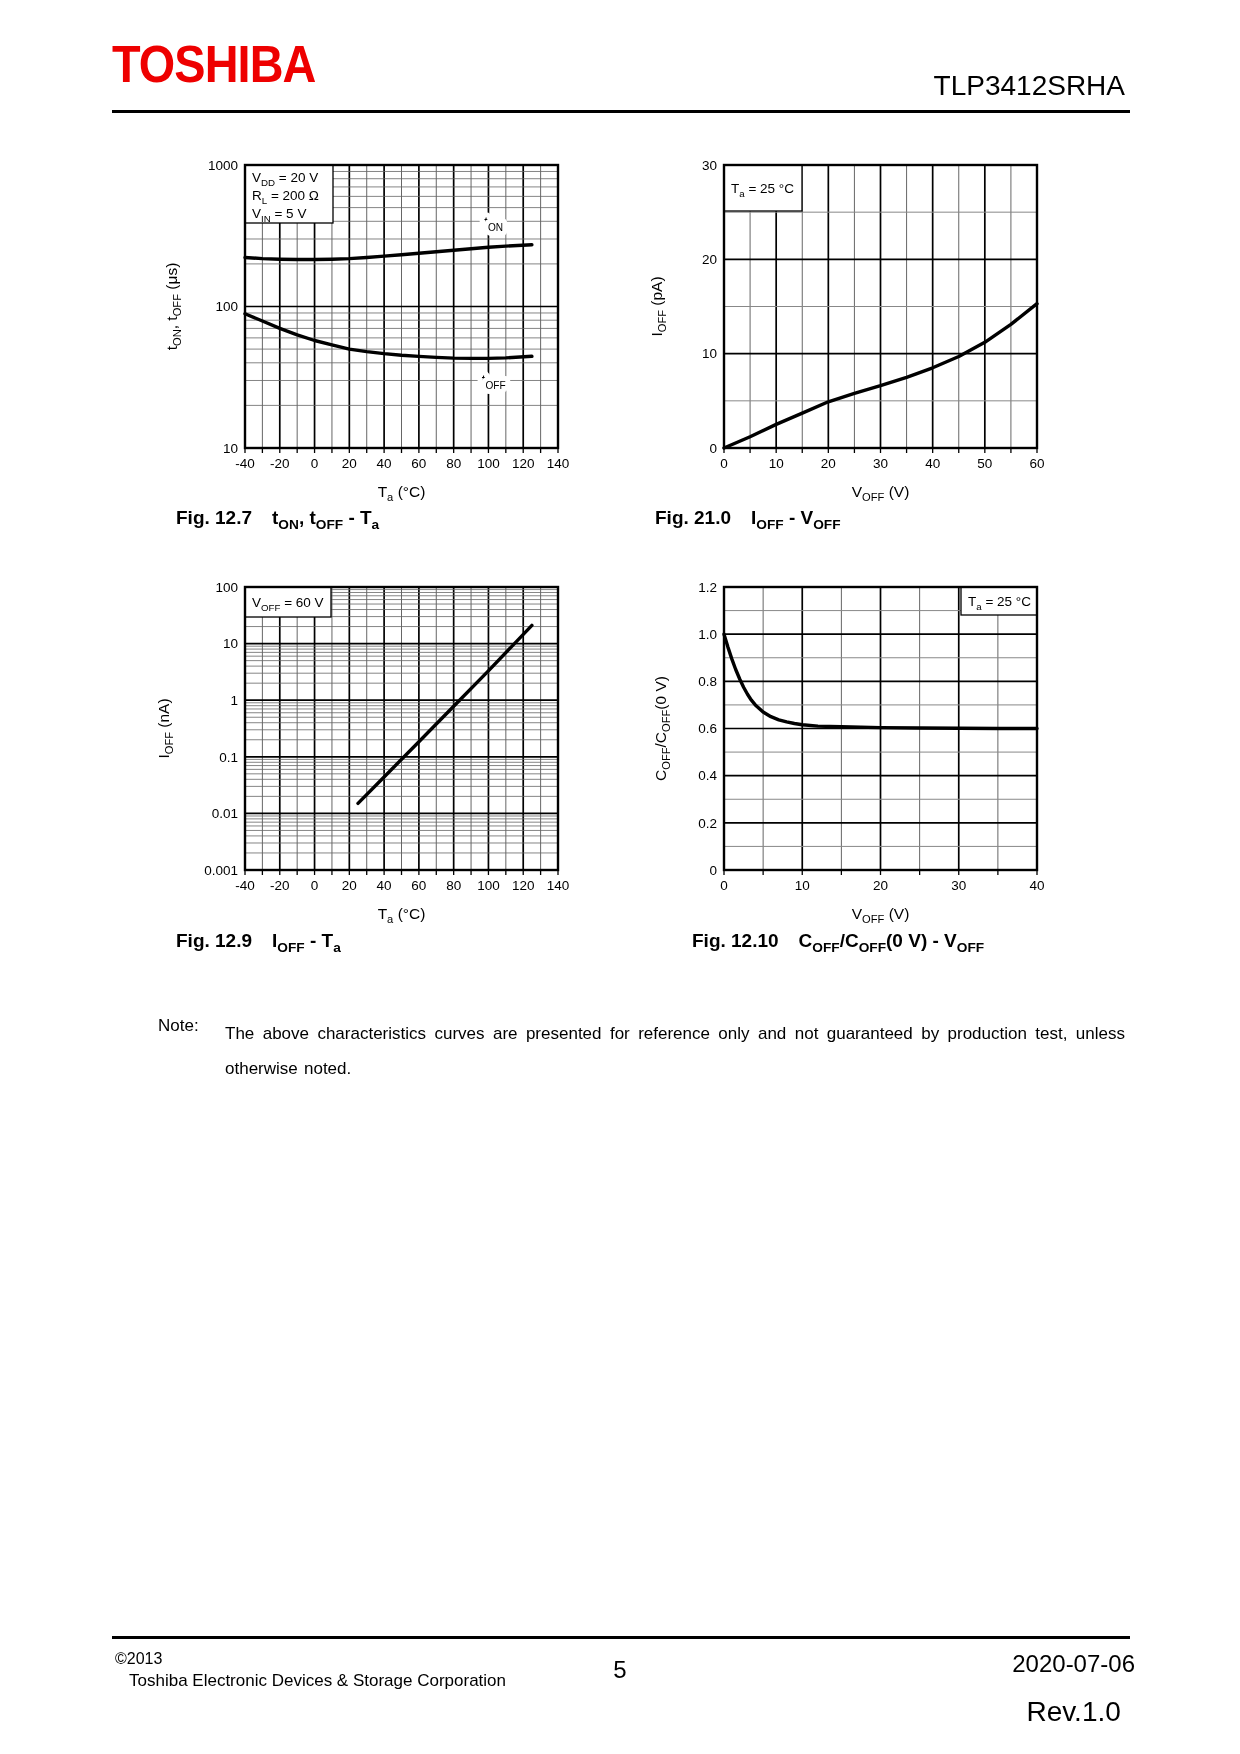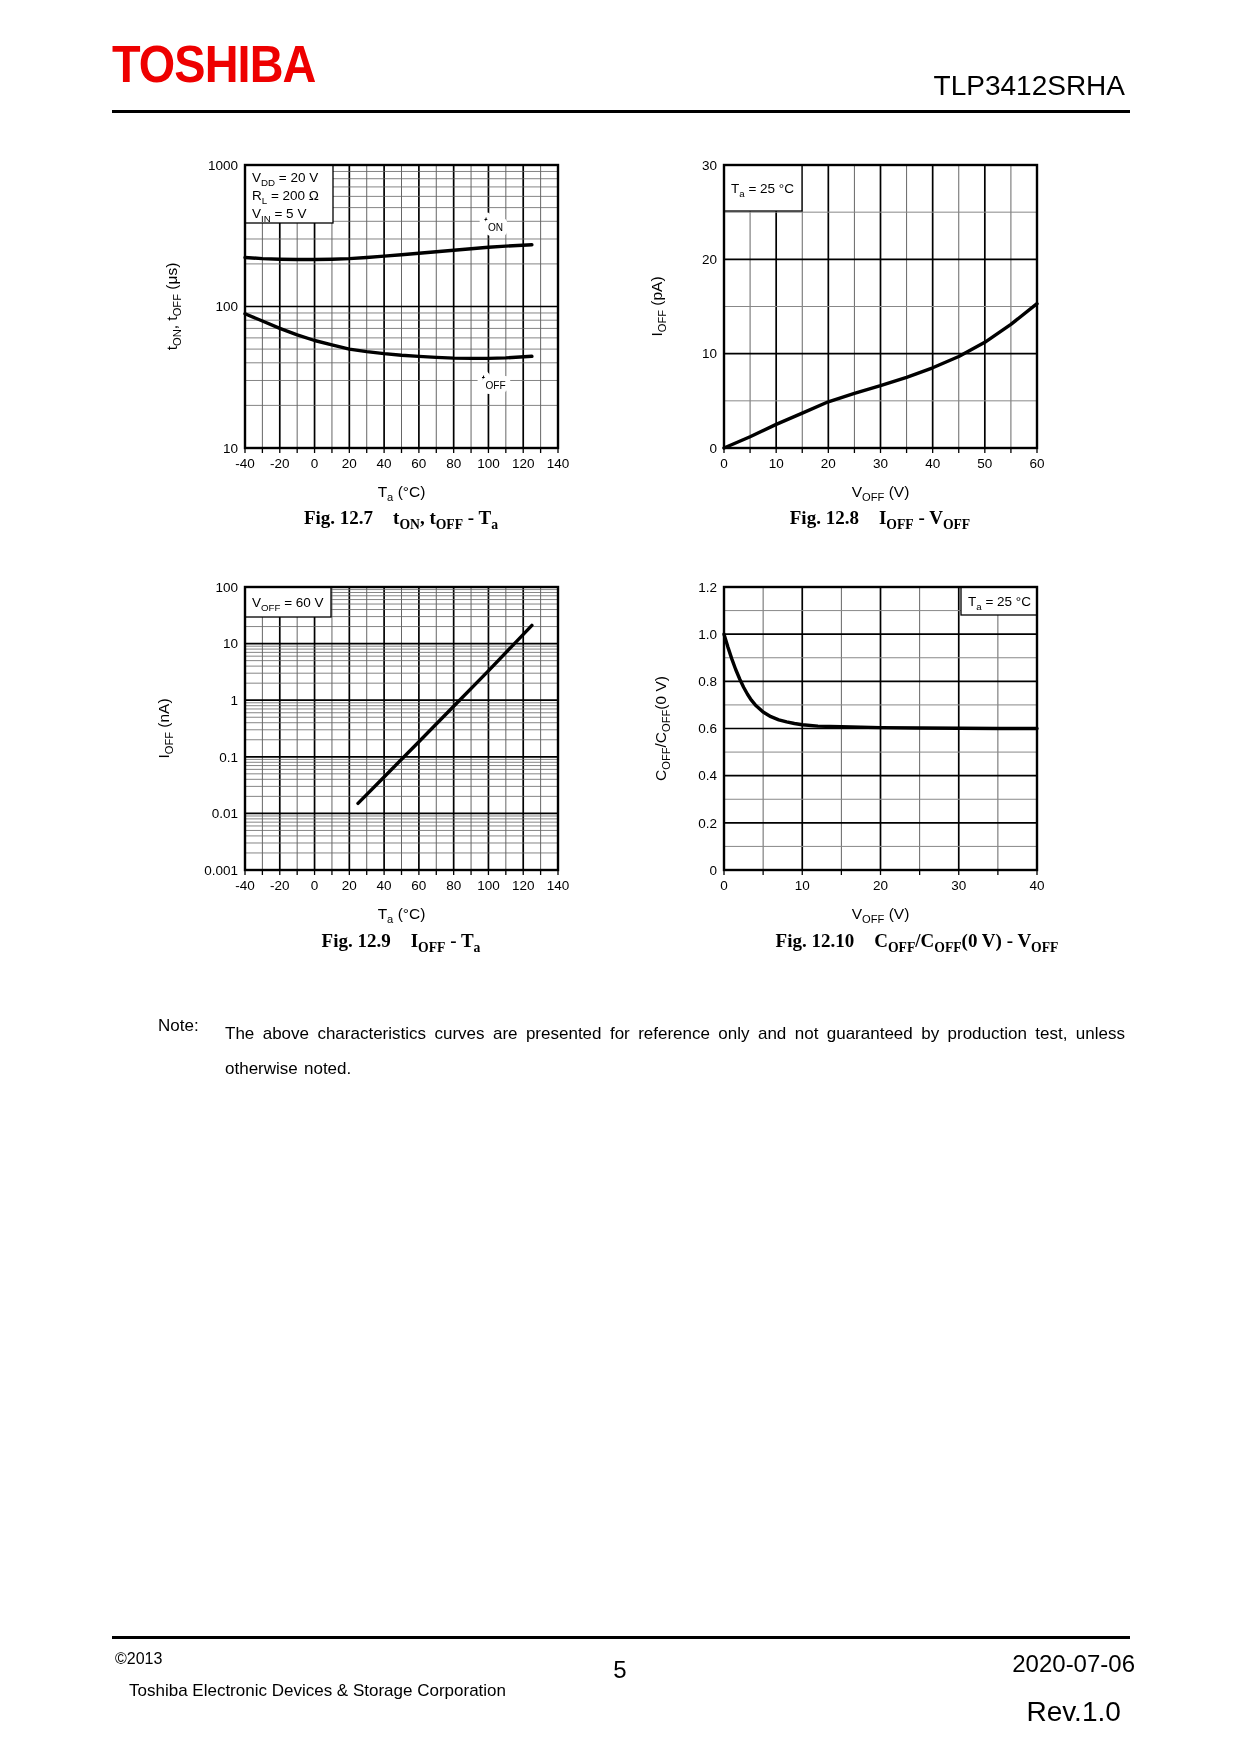--- a/index.html
+++ b/index.html
@@ -7,30 +7,30 @@
     width:1240px;height:1754px;position:relative;background:#ffffff;
     font-family:"Liberation Sans",sans-serif;color:#000;overflow:hidden;
   }
   .abs{position:absolute;}
   .logo{
     left:112px;top:34px;font-size:52px;font-weight:bold;letter-spacing:-1px;
     transform:scaleX(0.9);transform-origin:left top;white-space:nowrap;
   }
   .part{right:115px;top:70px;font-size:28px;}
   .hrule{left:112px;width:1018px;height:3px;background:#000;}
-  .cap{width:450px;text-align:center;font-size:19px;font-weight:bold;white-space:nowrap;font-family:Liberation Serif, serif;}
+  .cap{width:450px;text-align:left;font-size:19px;font-weight:bold;white-space:nowrap;}
   .cap .capfig{margin-right:20px;}
   sub{font-size:72%;line-height:0;}
   .note-label{left:158px;top:1016px;font-size:17px;}
   .note-text{
     left:225px;top:1016px;width:900px;font-size:17px;line-height:35px;
     text-align:justify;word-spacing:1.5px;
   }
   .footer-left{left:115px;top:1650px;font-size:16px;}
-  .footer-company{font-size:17px;margin-top:13px;padding-left:14px;white-space:nowrap;}
+  .footer-company{font-size:17px;margin-top:3px;padding-left:14px;white-space:nowrap;}
   .footer-page{left:0;top:1656px;width:1240px;text-align:center;font-size:24px;}
   .footer-right{right:105px;top:1650px;text-align:center;}
   .footer-date{font-size:24px;}
   .footer-rev{font-size:28px;margin-top:18px;}
   svg text{font-family:"Liberation Sans",sans-serif;}
 </style>
 </head>
 <body>
 
 <div class="abs logo" style="color: rgb(238, 0, 0);">TOSHIBA</div>
@@ -329,21 +329,21 @@
     <text x="98" y="29.7" text-anchor="end" font-size="13.5" fill="#000">1.2</text>
     <text x="261.5" y="357" text-anchor="middle" fill="#000"><tspan font-size="15.5">V</tspan><tspan font-size="11.16" dy="4.1850000000000005">OFF</tspan><tspan font-size="15.5" dy="-4.1850000000000005">  (V)</tspan></text>
     <text transform="translate(47,166.5) rotate(-90)" text-anchor="middle" fill="#000"><tspan font-size="15.5">C</tspan><tspan font-size="11.16" dy="4.1850000000000005">OFF</tspan><tspan font-size="15.5" dy="-4.1850000000000005">/C</tspan><tspan font-size="11.16" dy="4.1850000000000005">OFF</tspan><tspan font-size="15.5" dy="-4.1850000000000005">(0 V)</tspan></text>
     <path d="M105.0 72.2 L108.9 85.1 L112.8 96.9 L116.7 107.5 L120.7 117.0 L124.6 125.2 L128.5 132.3 L132.4 138.2 L136.3 142.9 L144.1 150.0 L151.9 154.7 L159.8 157.8 L167.6 159.9 L175.4 161.5 L183.3 162.7 L198.9 164.1 L222.4 164.8 L261.5 165.6 L300.6 166.0 L339.8 166.3 L378.9 166.5 L418.0 166.5" fill="none" stroke="#000" stroke-width="3.4" stroke-linecap="round" stroke-linejoin="round"></path>
   </svg>
 
 <div class="abs cap" style="left:176px;top:507px;">
   <span class="capfig">Fig. 12.7</span><span class="capf" id="capf-0">t<sub>ON</sub>, t<sub>OFF</sub> - T<sub>a</sub></span>
 </div>
 <div class="abs cap" style="left:655px;top:507px;">
-  <span class="capfig">Fig. 12.8</span><span class="capf" id="capf-1">I<sub>OFF</sub> - V<sub>OFF</sub></span>
+  <span class="capfig">Fig. 21.0</span><span class="capf" id="capf-1">I<sub>OFF</sub> - V<sub>OFF</sub></span>
 </div>
 <div class="abs cap" style="left:176px;top:930px;">
   <span class="capfig">Fig. 12.9</span><span class="capf" id="capf-2">I<sub>OFF</sub> - T<sub>a</sub></span>
 </div>
 <div class="abs cap" style="left:692px;top:930px;">
   <span class="capfig">Fig. 12.10</span><span class="capf" id="capf-3">C<sub>OFF</sub>/C<sub>OFF</sub>(0 V) - V<sub>OFF</sub></span>
 </div>
 
 <div class="abs note-label">Note:</div>
 <div class="abs note-text">The above characteristics curves are presented for reference only and not guaranteed by production test, unless otherwise noted.</div>

